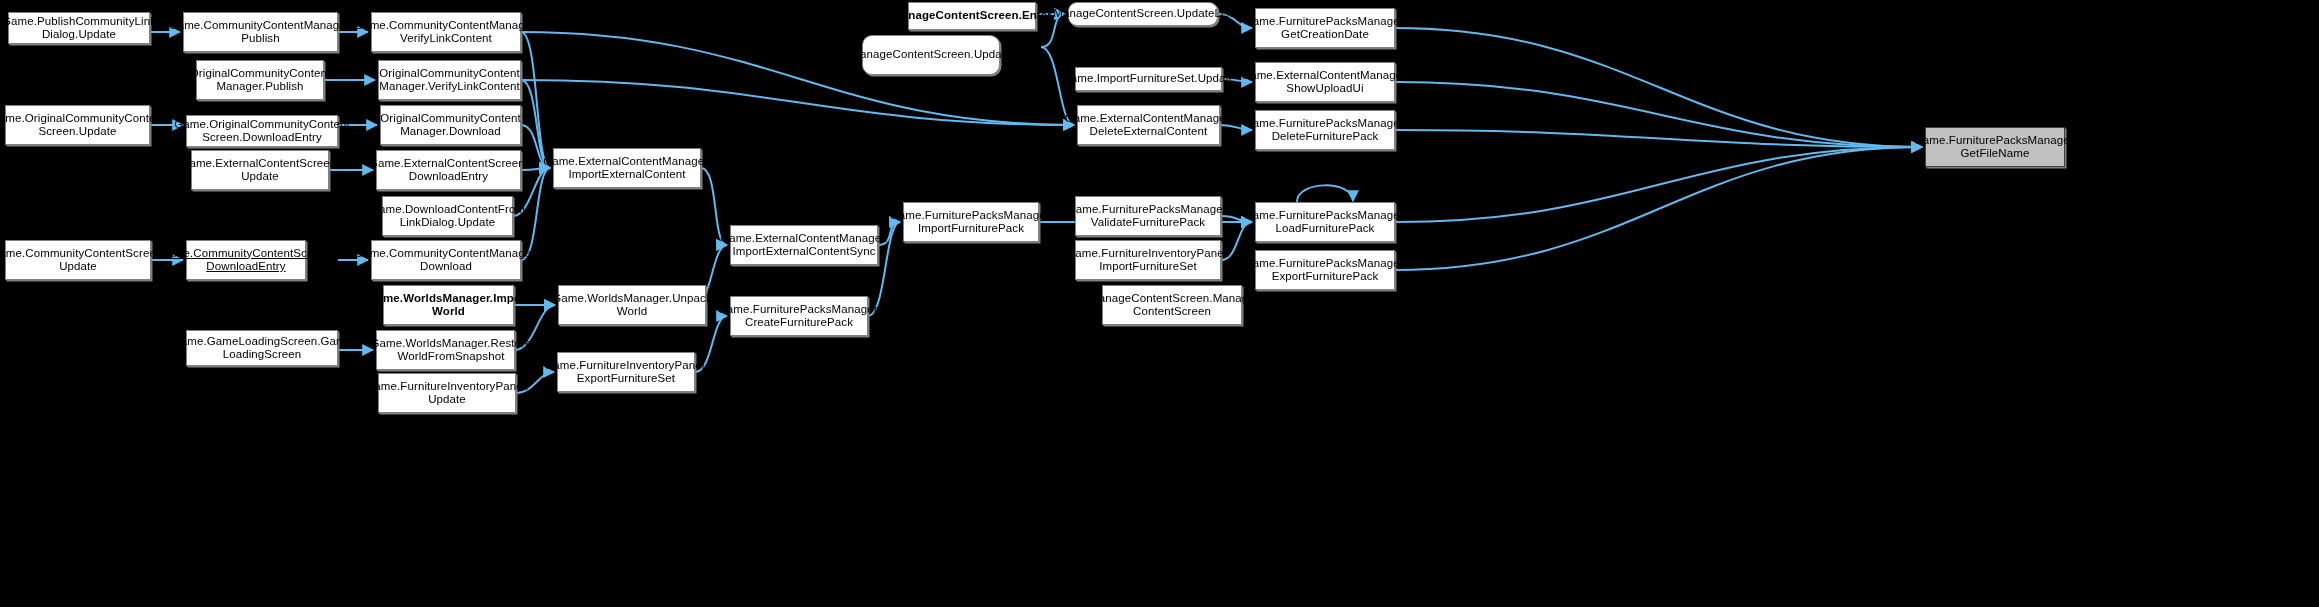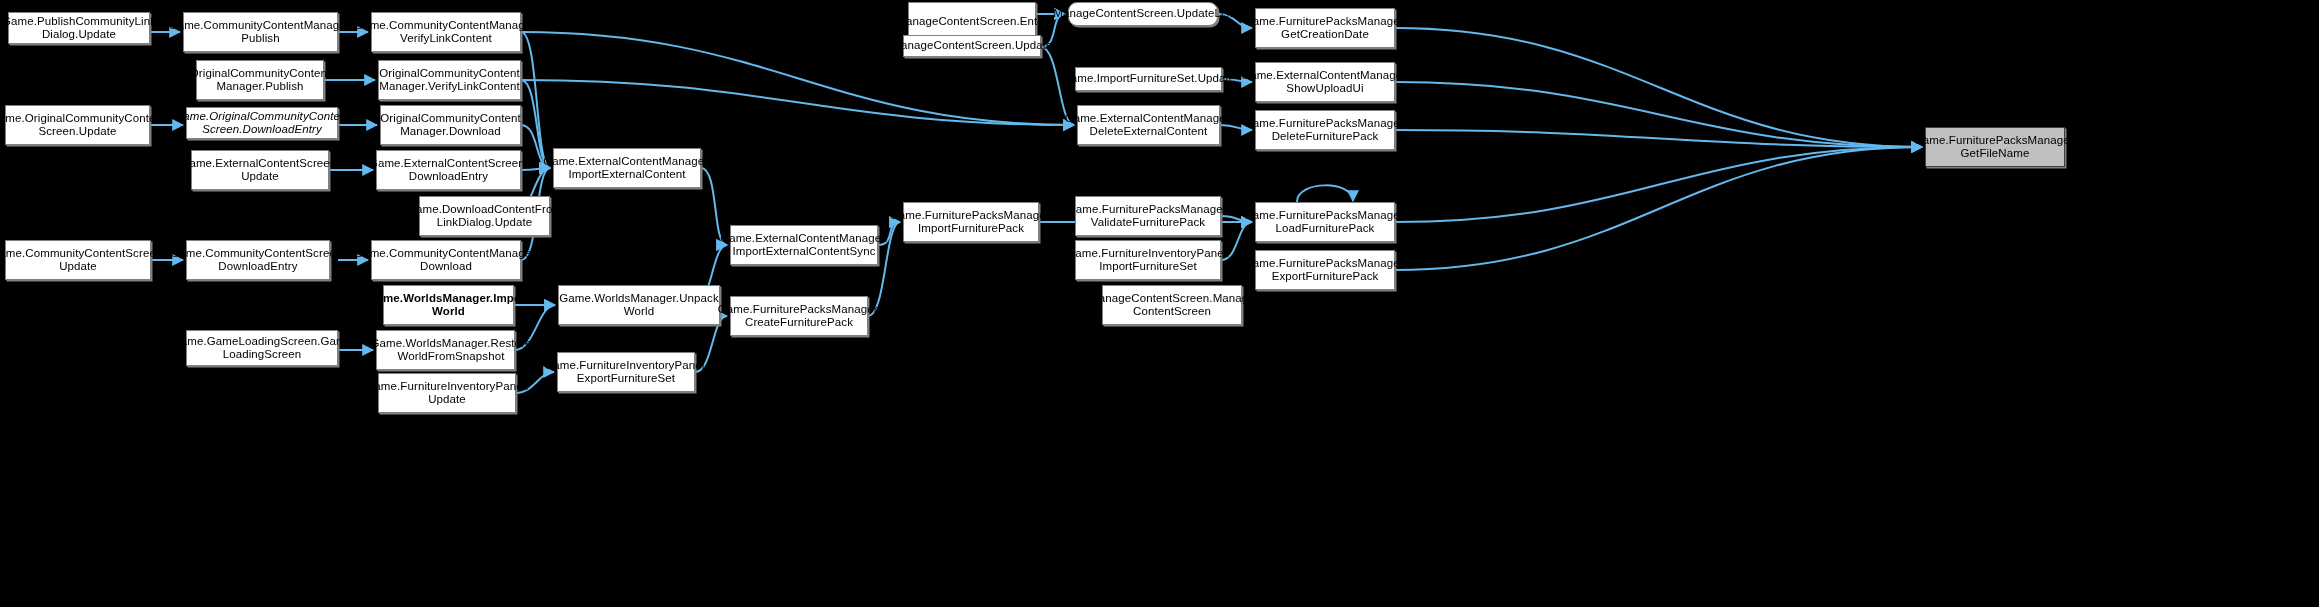--- a/index.html
+++ b/index.html
@@ -104,59 +104,59 @@
       <div class="node" style="left: 183px; top: 12px; width: 155px; height: 40px;">Game.CommunityContentManager.
 Publish</div>
       <div class="node" style="left: 371px; top: 12px; width: 150px; height: 40px;">Game.CommunityContentManager.
 VerifyLinkContent</div>
       <div class="node" style="left: 196px; top: 60px; width: 128px; height: 40px;">OriginalCommunityContent
 Manager.Publish</div>
       <div class="node" style="left: 378px; top: 60px; width: 143px; height: 40px;">OriginalCommunityContent
 Manager.VerifyLinkContent</div>
       <div class="node" style="left: 5px; top: 105px; width: 145px; height: 40px;">Game.OriginalCommunityContent
 Screen.Update</div>
-      <div class="node" style="left: 186px; top: 107px; width: 152px; height: 32px; font-style: italic;">Game.OriginalCommunityContent
+      <div class="node" style="left: 186px; top: 115px; width: 152px; height: 32px;">Game.OriginalCommunityContent
 Screen.DownloadEntry</div>
       <div class="node" style="left: 380px; top: 105px; width: 141px; height: 40px;">OriginalCommunityContent
 Manager.Download</div>
       <div class="node" style="left: 191px; top: 150px; width: 138px; height: 40px;">Game.ExternalContentScreen.
 Update</div>
       <div class="node" style="left: 376px; top: 150px; width: 145px; height: 40px;">Game.ExternalContentScreen.
 DownloadEntry</div>
       <div class="node" style="left: 553px; top: 148px; width: 148px; height: 40px;">Game.ExternalContentManager.
 ImportExternalContent</div>
-      <div class="node" style="left: 382px; top: 196px; width: 131px; height: 40px; margin-left: 37px;">Game.DownloadContentFrom
+      <div class="node" style="left: 382px; top: 196px; width: 131px; height: 40px;">Game.DownloadContentFrom
 LinkDialog.Update</div>
       <div class="node" style="left: 5px; top: 240px; width: 146px; height: 40px;">Game.CommunityContentScreen.
 Update</div>
-      <div class="node" style="left: 186px; top: 240px; width: 144px; height: 40px;">Game.CommunityContentScreen.
+      <div class="node" style="left: 186px; top: 240px; width: 120px; height: 40px; text-decoration: underline;">Game.CommunityContentScreen.
 DownloadEntry</div>
       <div class="node" style="left: 371px; top: 240px; width: 150px; height: 40px;">Game.CommunityContentManager.
 Download</div>
       <div class="node" style="left: 730px; top: 225px; width: 148px; height: 40px;">Game.ExternalContentManager.
 ImportExternalContentSync</div>
       <div class="node" style="left: 383px; top: 285px; width: 131px; height: 40px; font-weight: bold;">Game.WorldsManager.Import
 World</div>
-      <div class="node" style="left: 558px; top: 285px; width: 162px; height: 40px;">Game.WorldsManager.Unpack
+      <div class="node" style="left: 558px; top: 285px; width: 148px; height: 40px;">Game.WorldsManager.Unpack
 World</div>
       <div class="node" style="left: 730px; top: 296px; width: 138px; height: 40px;">Game.FurniturePacksManager.
 CreateFurniturePack</div>
       <div class="node" style="left: 186px; top: 330px; width: 152px; height: 36px;">Game.GameLoadingScreen.Game
 LoadingScreen</div>
       <div class="node" style="left: 376px; top: 330px; width: 139px; height: 40px; padding-left: 13px;">Game.WorldsManager.Restore
 WorldFromSnapshot</div>
       <div class="node" style="left: 557px; top: 352px; width: 138px; height: 40px;">Game.FurnitureInventoryPanel.
 ExportFurnitureSet</div>
       <div class="node" style="left: 378px; top: 373px; width: 138px; height: 40px;">Game.FurnitureInventoryPanel.
 Update</div>
-      <div class="node" style="left: 908px; top: 2px; width: 128px; height: 40px;">ManageContentScreen.Enter</div>
+      <div class="node" style="left: 908px; top: 2px; width: 128px; height: 28px; font-weight: bold;">ManageContentScreen.Enter</div>
       <div class="node" style="left: 1068px; top: 2px; width: 150px; height: 24px; border-radius: 9px;">ManageContentScreen.UpdateList</div>
       <div class="node" style="left: 1255px; top: 8px; width: 140px; height: 40px;">Game.FurniturePacksManager.
 GetCreationDate</div>
-      <div class="node" style="left: 903px; top: 35px; width: 138px; height: 22px;">ManageContentScreen.Update</div>
+      <div class="node" style="left: 862px; top: 35px; width: 138px; height: 40px; border-radius: 10px;">ManageContentScreen.Update</div>
       <div class="node" style="left: 1075px; top: 67px; width: 147px; height: 24px;">Game.ImportFurnitureSet.Update</div>
       <div class="node" style="left: 1255px; top: 62px; width: 140px; height: 40px;">Game.ExternalContentManager.
 ShowUploadUi</div>
       <div class="node" style="left: 1077px; top: 105px; width: 143px; height: 40px;">Game.ExternalContentManager.
 DeleteExternalContent</div>
       <div class="node" style="left: 1255px; top: 110px; width: 140px; height: 40px;">Game.FurniturePacksManager.
 DeleteFurniturePack</div>
       <div class="node highlight" style="left: 1925px; top: 127px; width: 140px; height: 40px;">Game.FurniturePacksManager.
 GetFileName</div>
       <div class="node" style="left: 903px; top: 202px; width: 136px; height: 40px;">Game.FurniturePacksManager.

